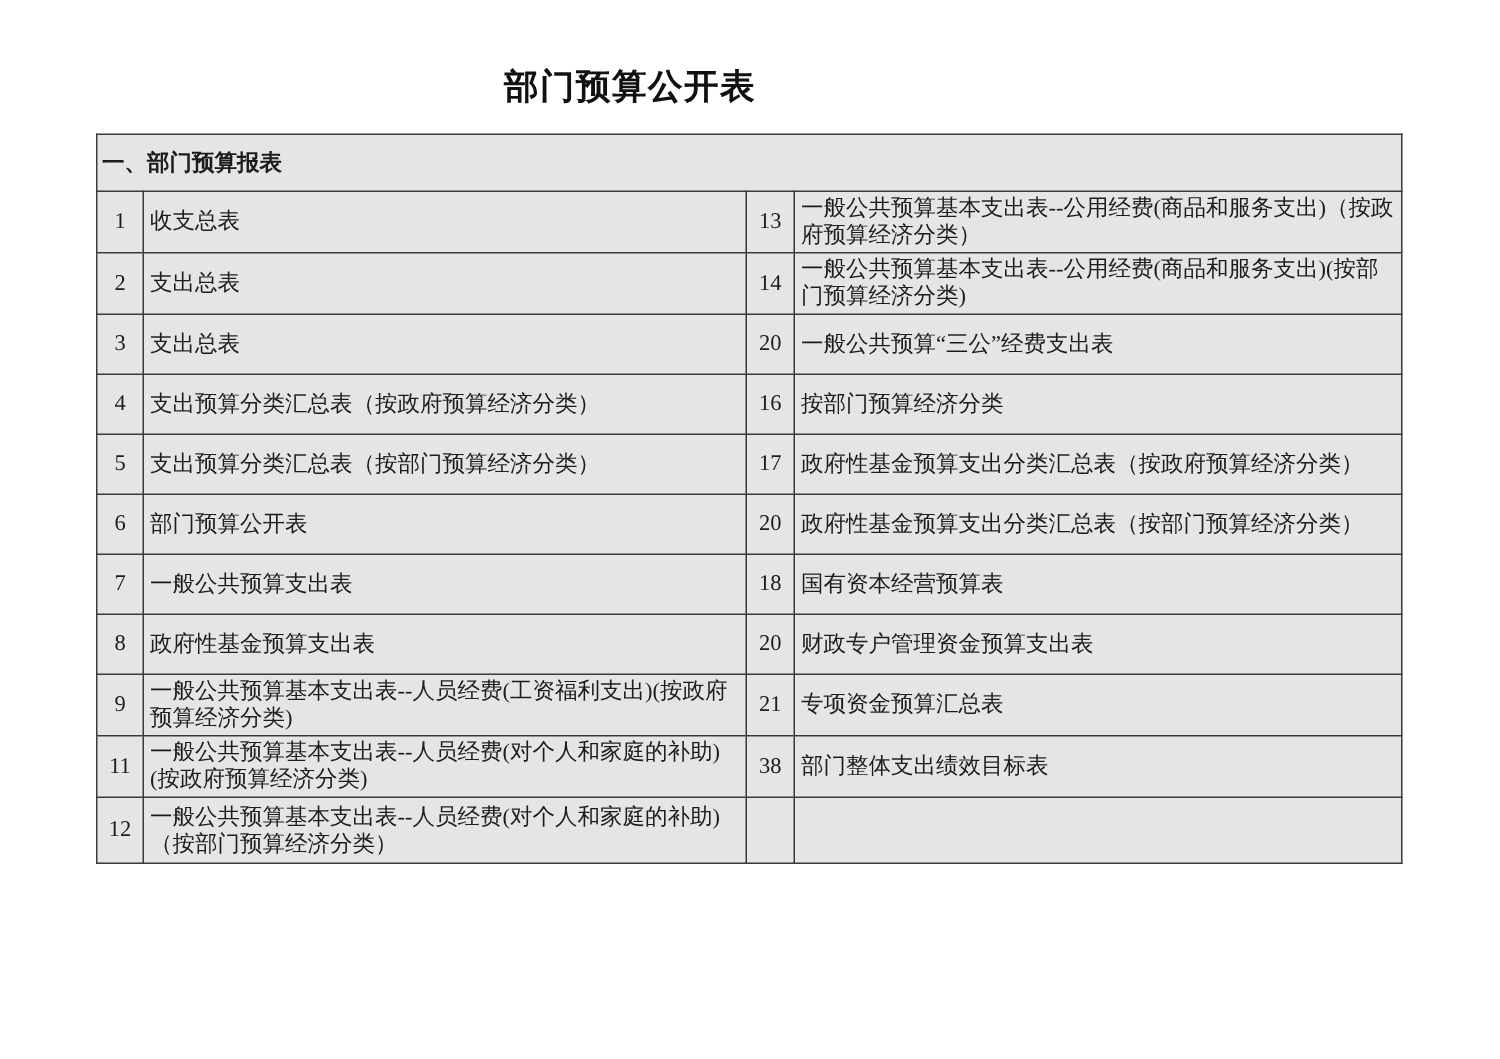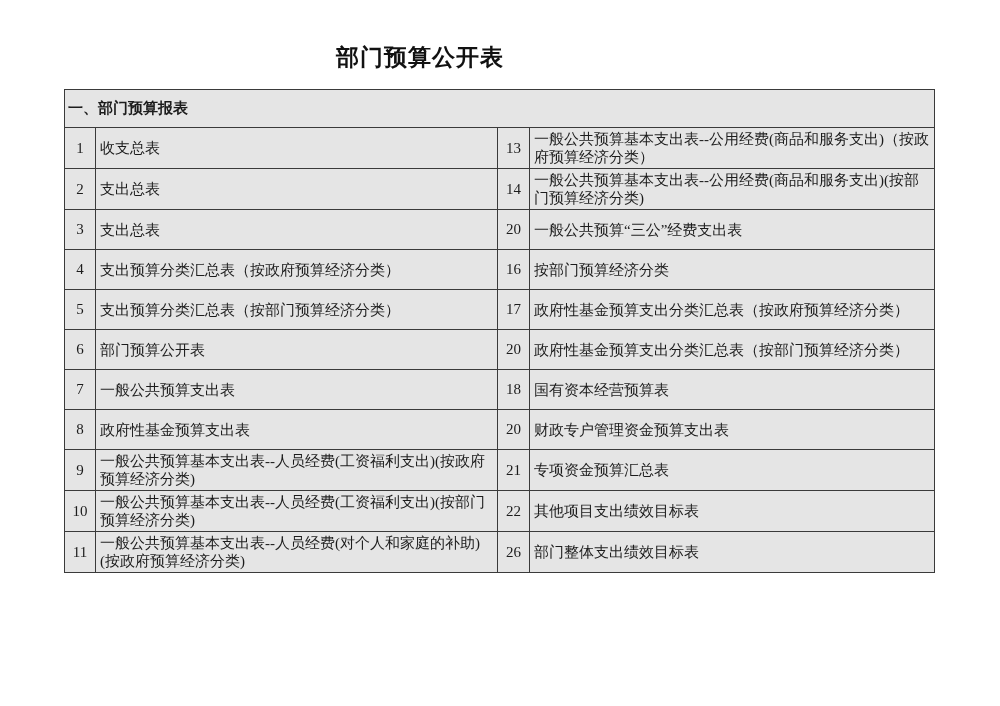--- a/index.html
+++ b/index.html
@@ -132,26 +132,26 @@
         <td class="num">20</td>
         <td class="txt">财政专户管理资金预算支出表</td>
       </tr>
       <tr>
         <td class="num">9</td>
         <td class="txt">一般公共预算基本支出表--人员经费(工资福利支出)(按政府预算经济分类)</td>
         <td class="num">21</td>
         <td class="txt">专项资金预算汇总表</td>
       </tr>
       <tr>
-        <td class="num">10</td>
-        <td class="txt">一般公共预算基本支出表--人员经费(工资福利支出)(按部门预算经济分类)</td>
-        <td class="num">22</td>
-        <td class="txt">其他项目支出绩效目标表</td>
-      </tr>
-      <tr>
         <td class="num">11</td>
         <td class="txt">一般公共预算基本支出表--人员经费(对个人和家庭的补助)(按政府预算经济分类)</td>
-        <td class="num">26</td>
+        <td class="num">38</td>
         <td class="txt">部门整体支出绩效目标表</td>
+      </tr>
+      <tr class="last-row">
+        <td class="num">12</td>
+        <td class="txt">一般公共预算基本支出表--人员经费(对个人和家庭的补助)（按部门预算经济分类）</td>
+        <td class="num"></td>
+        <td class="txt"></td>
       </tr>
     </tbody>
   </table>
 </div>
 
 </body></html>

